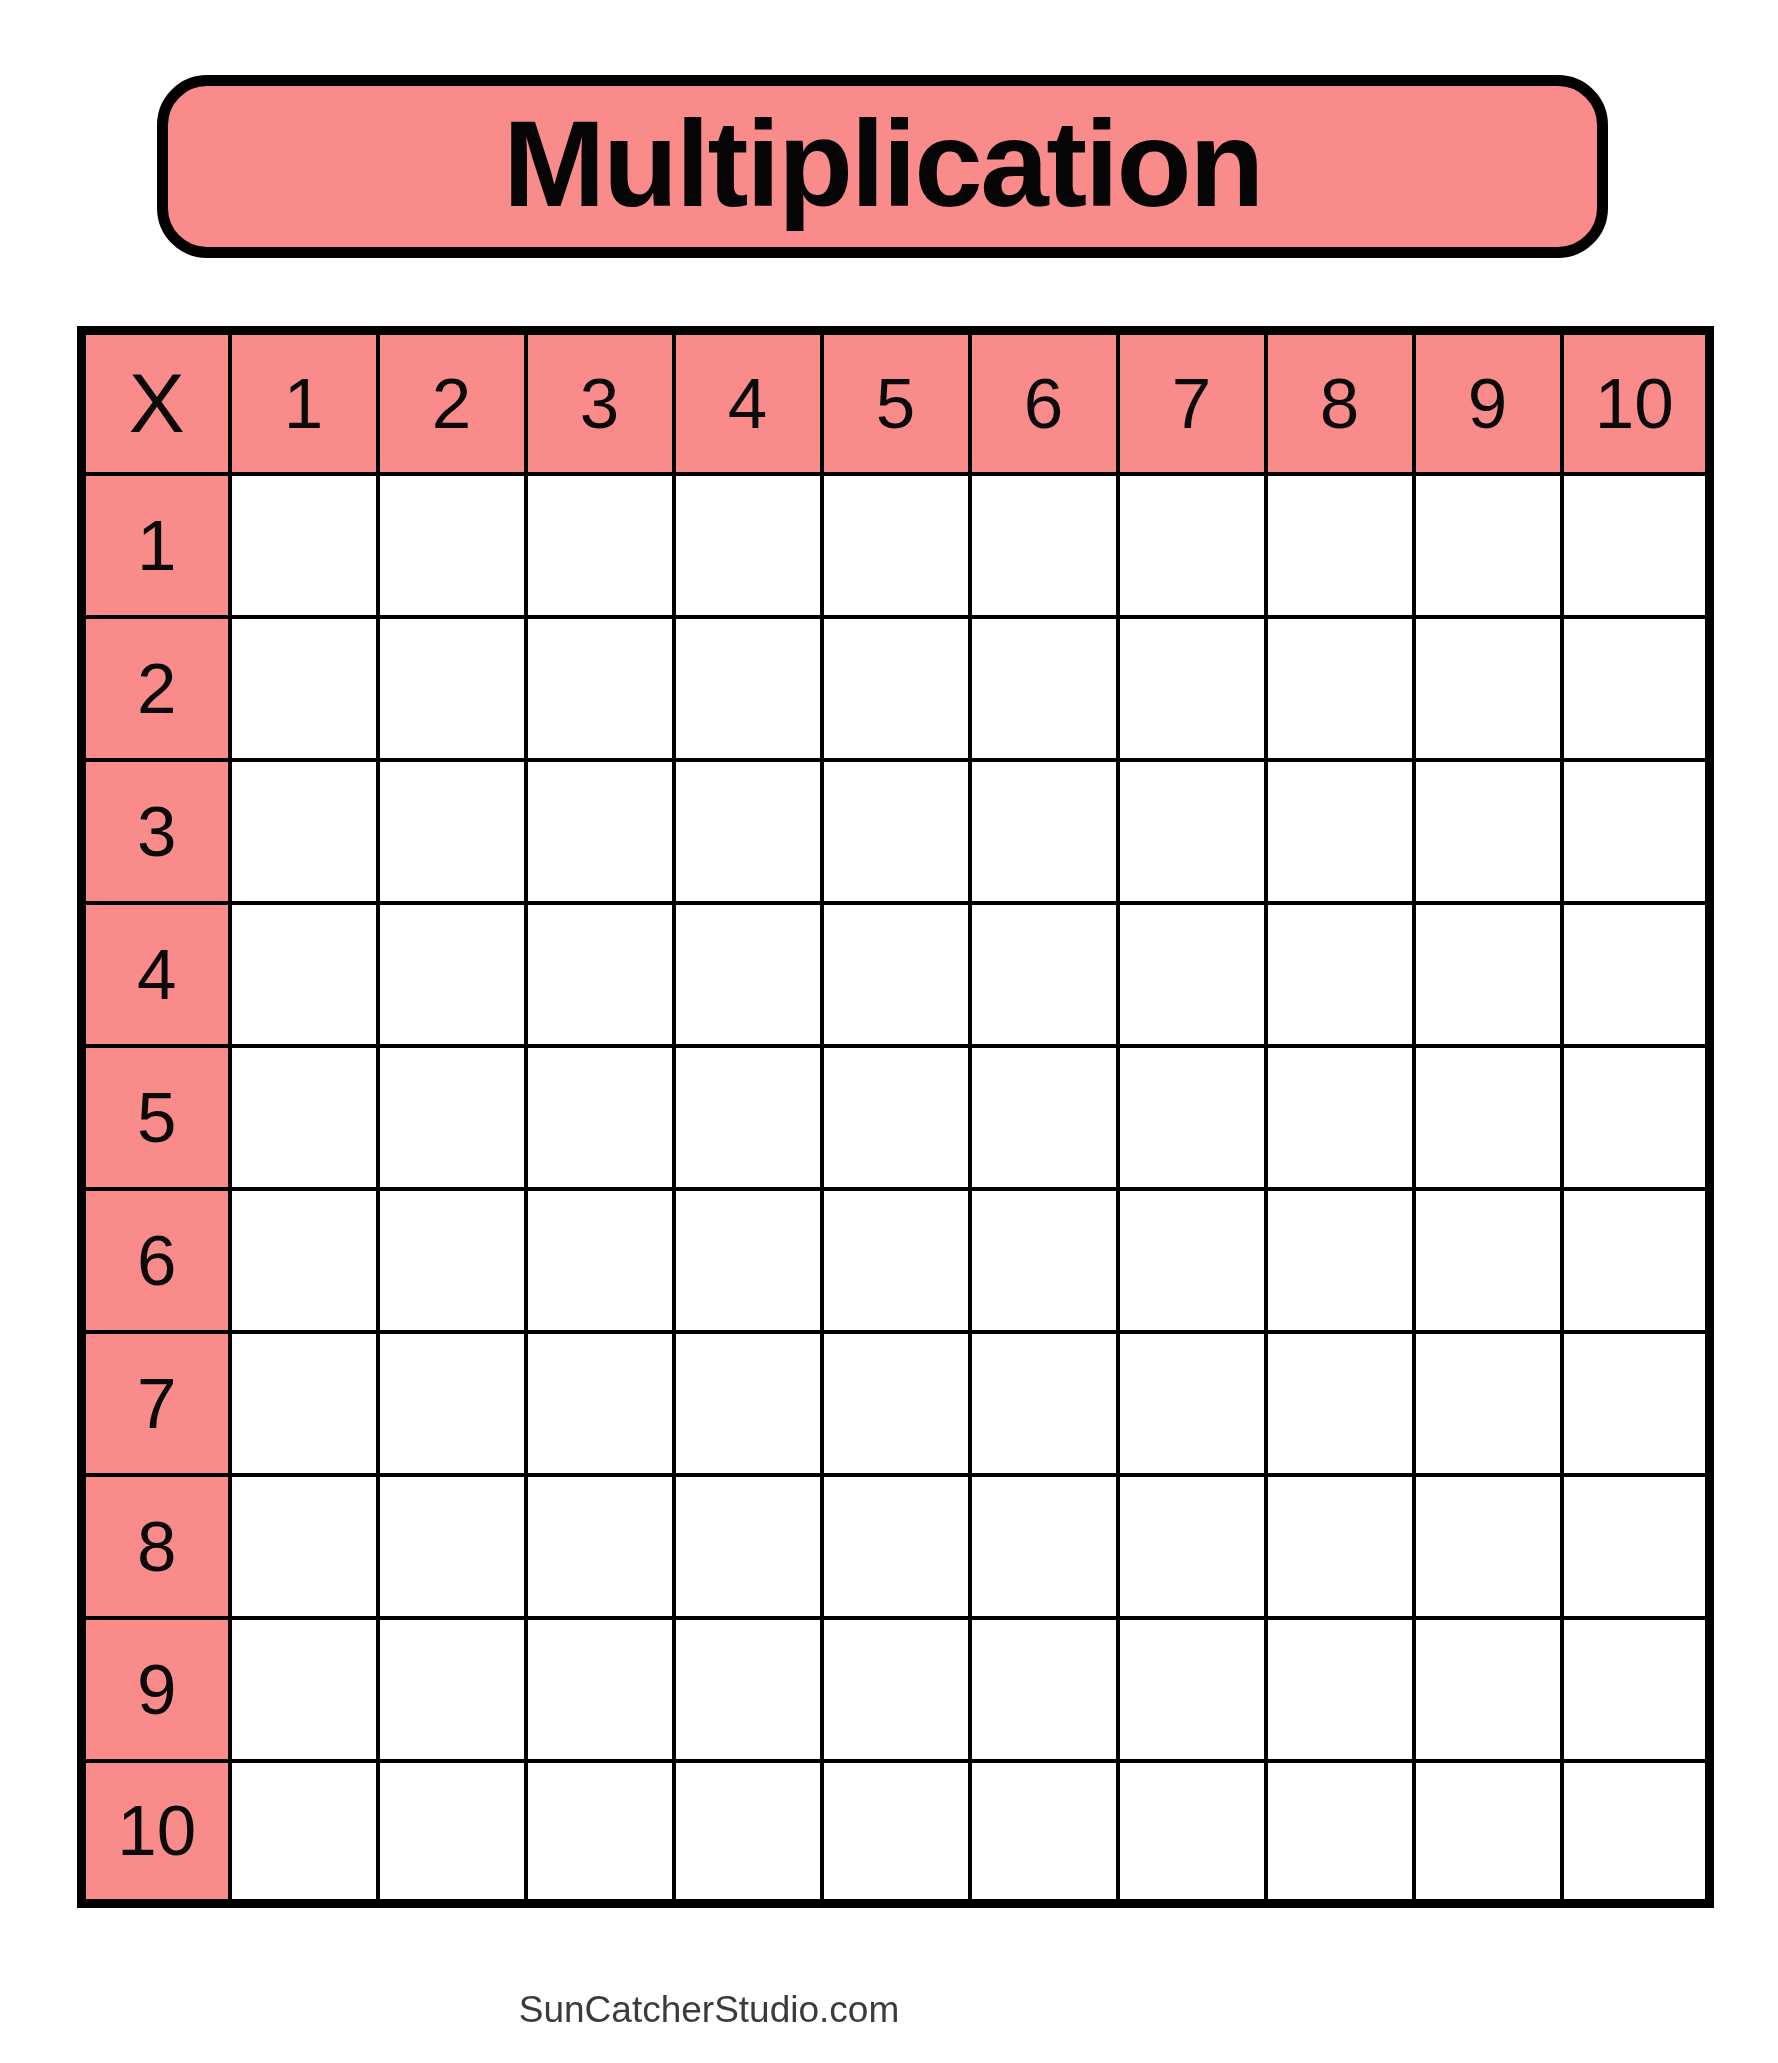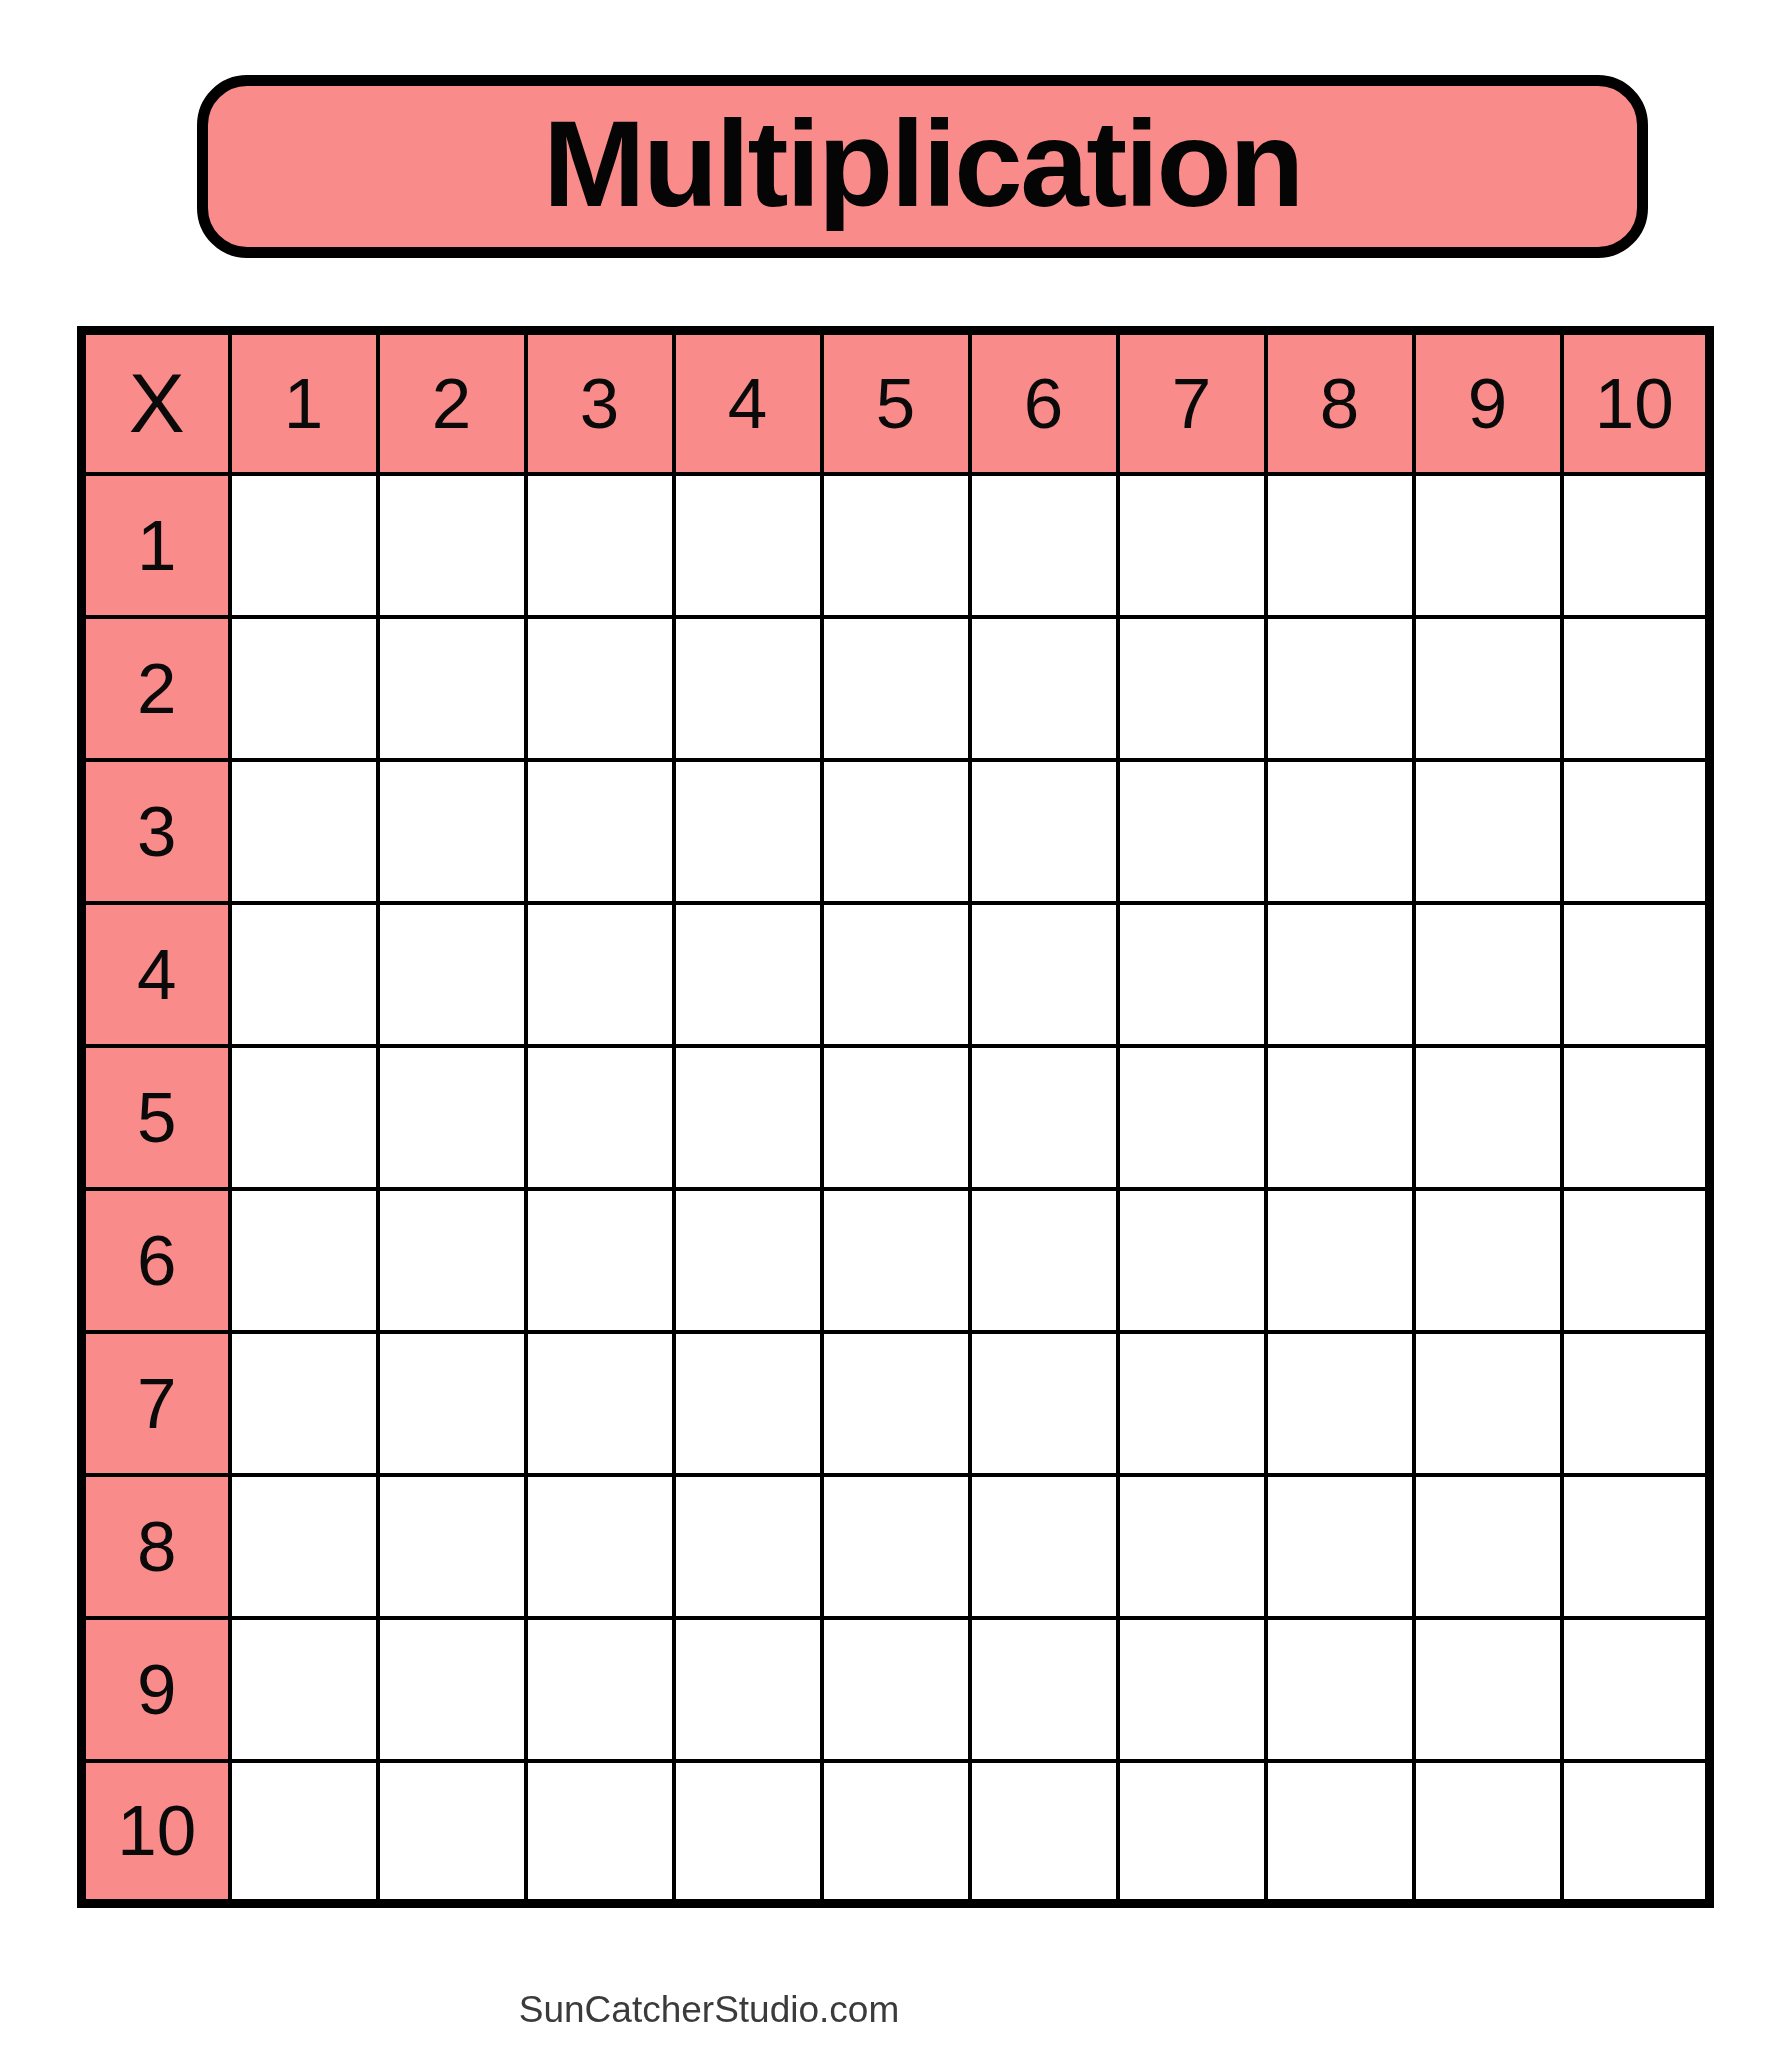--- a/index.html
+++ b/index.html
@@ -25,21 +25,20 @@
     left: 157px;
     top: 75px;
     width: 1451px;
     height: 183px;
     background: var(--accent, #FA8B8B);
     border: 11.3px solid #000000;
     border-radius: 50px;
     display: flex;
     align-items: center;
     justify-content: center;
-    margin-left: 40px;
   }
   .banner-title {
     font-size: 123px;
     font-weight: bold;
     color: #050505;
     letter-spacing: -2.4px;
     line-height: 1;
     padding-bottom: 6.4px;
   }
   

